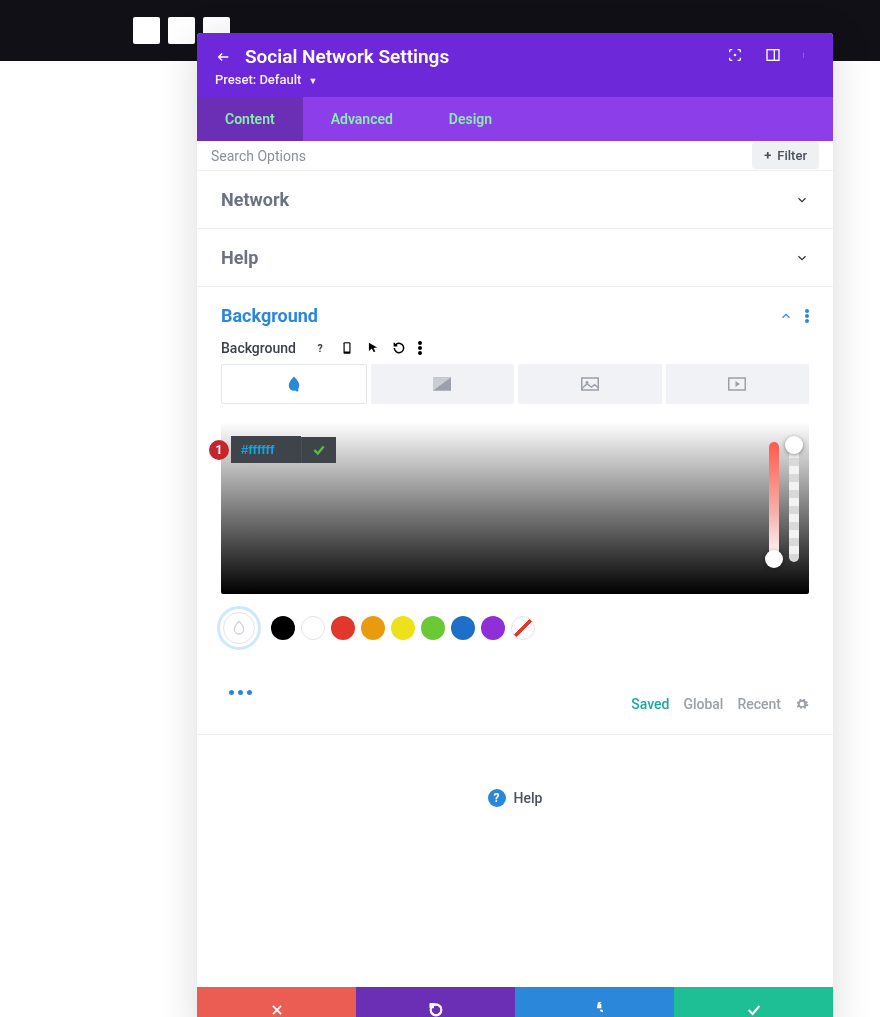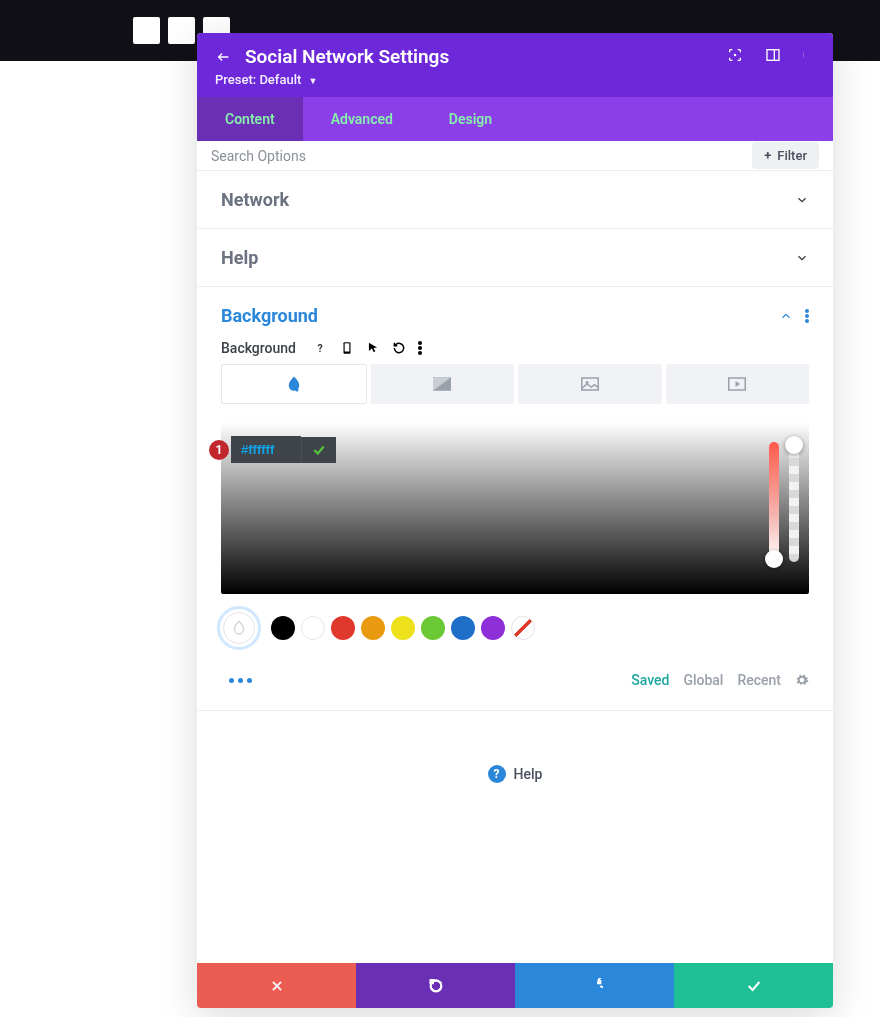--- a/index.html
+++ b/index.html
@@ -126,21 +126,21 @@
   .sw.black{background:#000} .sw.white{background:#fff;border:1px solid #e1e4e8}
   .sw.red{background:#e0382c} .sw.orange{background:#e89b0e} .sw.yellow{background:#ede11b}
   .sw.green{background:#6bc935} .sw.blue{background:#1f6fc9} .sw.purple{background:#8e2fd7}
   .sw.trans{background:linear-gradient(135deg,#fff 45%,#e03a2c 45%,#e03a2c 55%,#fff 55%);border:1px solid #e1e4e8}
   .palette-row {
     display: flex; justify-content: space-between; align-items: center;
     margin-top: 22px;
   }
   .dots3 { display: flex; gap: 4px; margin-left: 8px; cursor: pointer; }
   .dots3 span { width: 5px; height: 5px; background: #2b87da; border-radius: 50%; }
-  .palette-links { display: flex; gap: 14px; font-size: 14px; font-weight: 500; align-items: center; }
+  .palette-links { display: flex; gap: 14px; font-size: 14px; font-weight: 500; align-items: center; margin-top: 24px; }
   .palette-links .saved { color: #1ca8a0; cursor: pointer; }
   .palette-links .muted { color: #9aa1ab; cursor: pointer; }
   .gear { width: 14px; height: 14px; cursor: pointer; }
   .help-row {
     display: flex; align-items: center; justify-content: center;
     gap: 8px; color: #4a5060; font-size: 14px; font-weight: 500;
     padding-top: 54px;
     padding-bottom: 180px;
     border-top: 1px solid #eee;
     margin-top: 22px;

